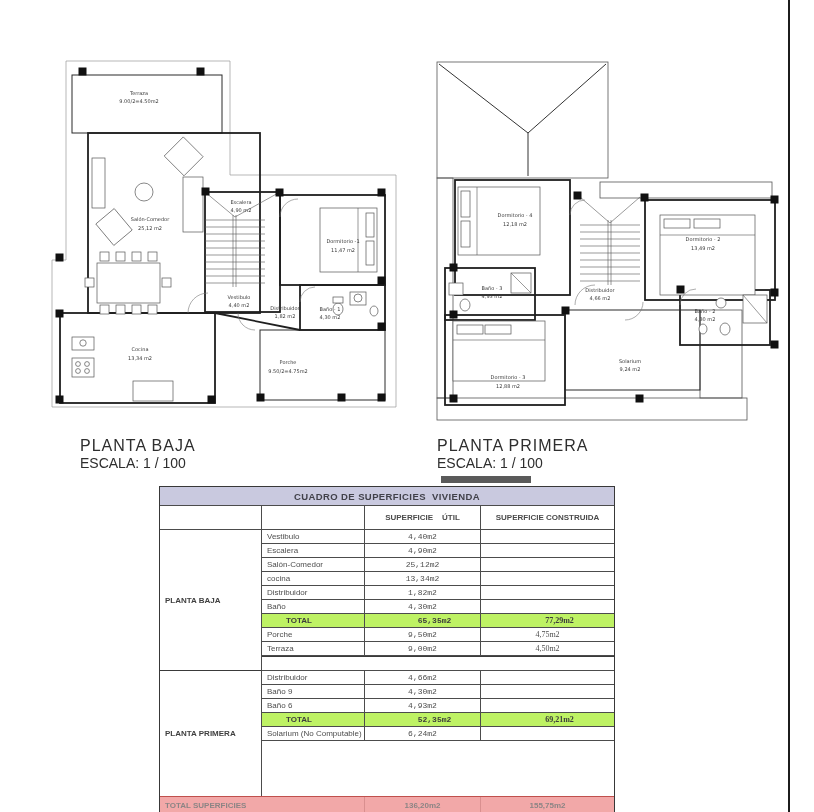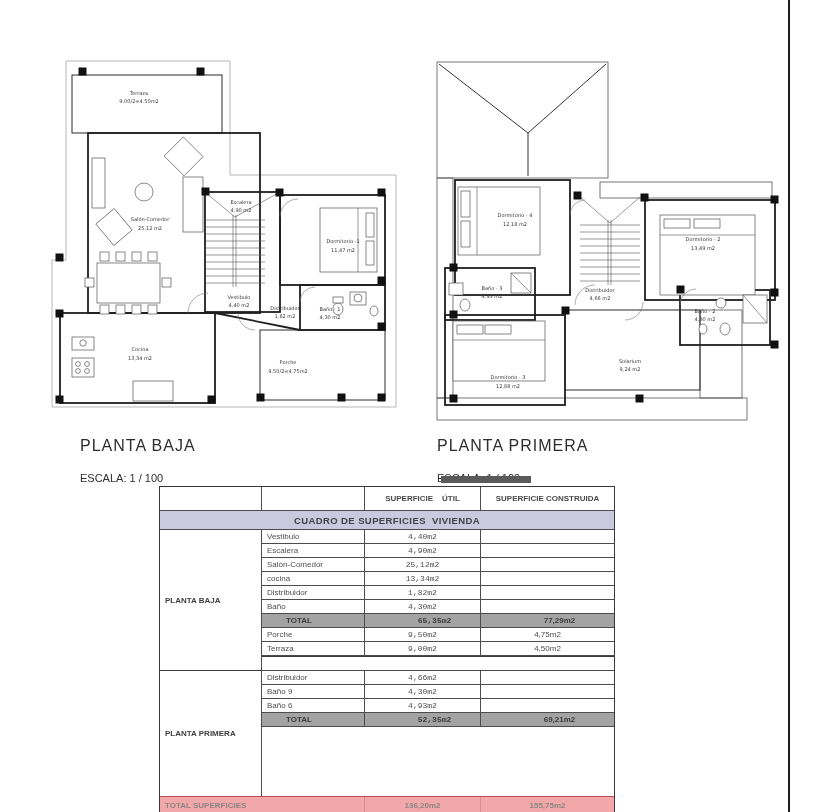--- a/index.html
+++ b/index.html
@@ -13,21 +13,21 @@
   .wallt{fill:none;stroke:#2a2a2a;stroke-width:1;}
   .thin{fill:none;stroke:#9a9a9a;stroke-width:0.7;}
   .furn{fill:#ffffff;stroke:#555;stroke-width:0.7;}
   .tread{stroke:#555;stroke-width:0.6;}
   .colsq{fill:#111;stroke:#111;}
   .arc{fill:none;stroke:#777;stroke-width:0.6;}
   .hatchedge{fill:none;stroke:#555;stroke-width:0.8;}
 
   
   .plan-title{font-size:16px;color:#2e2e2e;letter-spacing:1px;}
-  .plan-scale{font-size:11px;color:#2e2e2e;margin-top:17px;}
+  .plan-scale{font-size:14px;color:#2e2e2e;margin-top:0;}
 
   
   #gray-bar{left:441px;top:476px;width:90px;height:7px;background:#5a5a5a;}
   #sheet-border{left:788px;top:0;width:2px;height:812px;background:#1c1c1c;}
 
   
   #surface-table{left:159px;top:486px;width:454px;border:1.5px solid #383838;background:#fff;}
   #tbl-title{height:18px;background:#c9c9df;border-bottom:1px solid #4c4c4c;
              display:flex;align-items:center;justify-content:center;
              font-weight:bold;font-size:9.5px;color:#41414a;white-space:pre;letter-spacing:.4px;}
@@ -39,22 +39,22 @@
   #group-col{width:102px;display:flex;flex-direction:column;}
   .group-box{box-sizing:border-box;width:102px;border-right:1px solid #4c4c4c;
              display:flex;align-items:center;padding-left:5px;
              font-weight:bold;font-size:8px;color:#3f3f3f;}
   #rows-col{display:flex;flex-direction:column;}
   .t-row{display:flex;}
   .cell{box-sizing:border-box;height:14px;border-right:1px solid #4c4c4c;border-bottom:1px solid #4c4c4c;
         font-size:8px;color:#4e4e4e;display:flex;align-items:center;background:#fff;}
   .name-cell{width:103px;padding-left:5px;}
   .util-cell{width:116px;justify-content:center;font-family:Liberation Mono, monospace;}
-  .con-cell{width:133px;justify-content:center;border-right:none;}
-  .t-row.total .cell{background:#a3a3a3;font-weight:bold;color:#3c3c3c;padding-left:24px;}
+  .con-cell{width:133px;justify-content:center;border-right:none;font-family:Liberation Serif, serif;}
+  .t-row.total .cell{background:#bef264;font-weight:bold;color:#3c3c3c;padding-left:24px;}
   .sec-start{border-top:1.5px solid #3a3a3a;}
   .spacer .cell{width:352px;border-right:none;}
   #tbl-footer{display:flex;height:17px;background:#f2a8a8;border-top:1.2px solid #c0504d;box-sizing:border-box;}
   #tbl-footer .fcell{box-sizing:border-box;display:flex;align-items:center;
         font-weight:bold;font-size:8px;color:#8c8585;border-right:1px solid #d98f8f;}
   .f1{width:205px;padding-left:5px;}
   .f2{width:116px;justify-content:center;}
   .f3{width:133px;justify-content:center;border-right:none!important;}
 </style>
 </head>
@@ -313,27 +313,27 @@
 <div class="abs" style="left:437px;top:437px">
   <div class="plan-title">PLANTA PRIMERA</div>
   <div class="plan-scale">ESCALA: 1 / 100</div>
 </div>
 
 <div class="abs" id="gray-bar"></div>
 
 <div class="abs" id="sheet-border"></div>
 
 <div class="abs" id="surface-table">
+  <div id="tbl-title">CUADRO DE SUPERFICIES  VIVIENDA</div>
   <div id="tbl-header">
     <div class="hcell h1"></div>
     <div class="hcell h2"></div>
     <div class="hcell h3">SUPERFICIE    ÚTIL</div>
     <div class="hcell h4">SUPERFICIE CONSTRUIDA</div>
   </div>
-  <div id="tbl-title">CUADRO DE SUPERFICIES  VIVIENDA</div>
   <div id="tbl-body">
     <div id="group-col">
         <div class="group-box" style="height: 140px;">PLANTA BAJA</div>
         <div class="group-box sec-start" style="height: 126px;">PLANTA PRIMERA</div>
       </div>
     <div id="rows-col">
         <div class="t-row">
           <div class="cell name-cell">Vestibulo</div>
           <div class="cell util-cell">4,40m2</div>
           <div class="cell con-cell"></div>
@@ -393,20 +393,25 @@
         </div>
         <div class="t-row">
           <div class="cell name-cell">Baño 6</div>
           <div class="cell util-cell">4,93m2</div>
           <div class="cell con-cell"></div>
         </div>
         <div class="t-row total">
           <div class="cell name-cell">TOTAL</div>
           <div class="cell util-cell">52,35m2</div>
           <div class="cell con-cell">69,21m2</div>
+        </div>
+        <div class="t-row">
+          <div class="cell name-cell">Solarium (No Computable)</div>
+          <div class="cell util-cell">6,24m2</div>
+          <div class="cell con-cell"></div>
         </div>
       </div>
   </div>
   <div id="tbl-footer">
     <div class="fcell f1">TOTAL SUPERFICIES</div>
     <div class="fcell f2">136,20m2</div>
     <div class="fcell f3">155,75m2</div>
   </div>
 </div>
 

